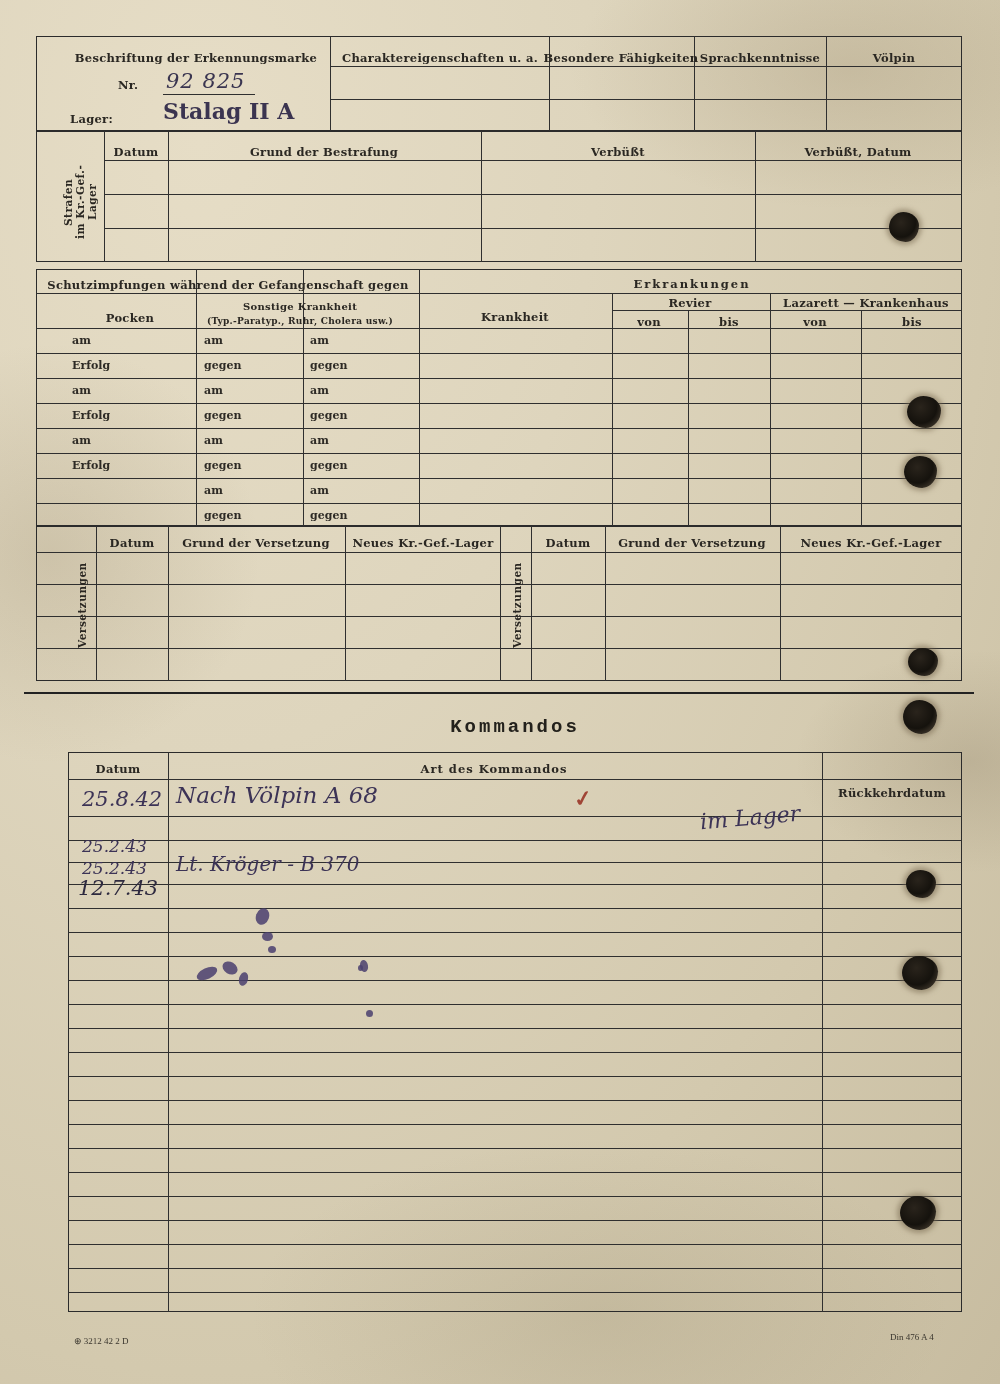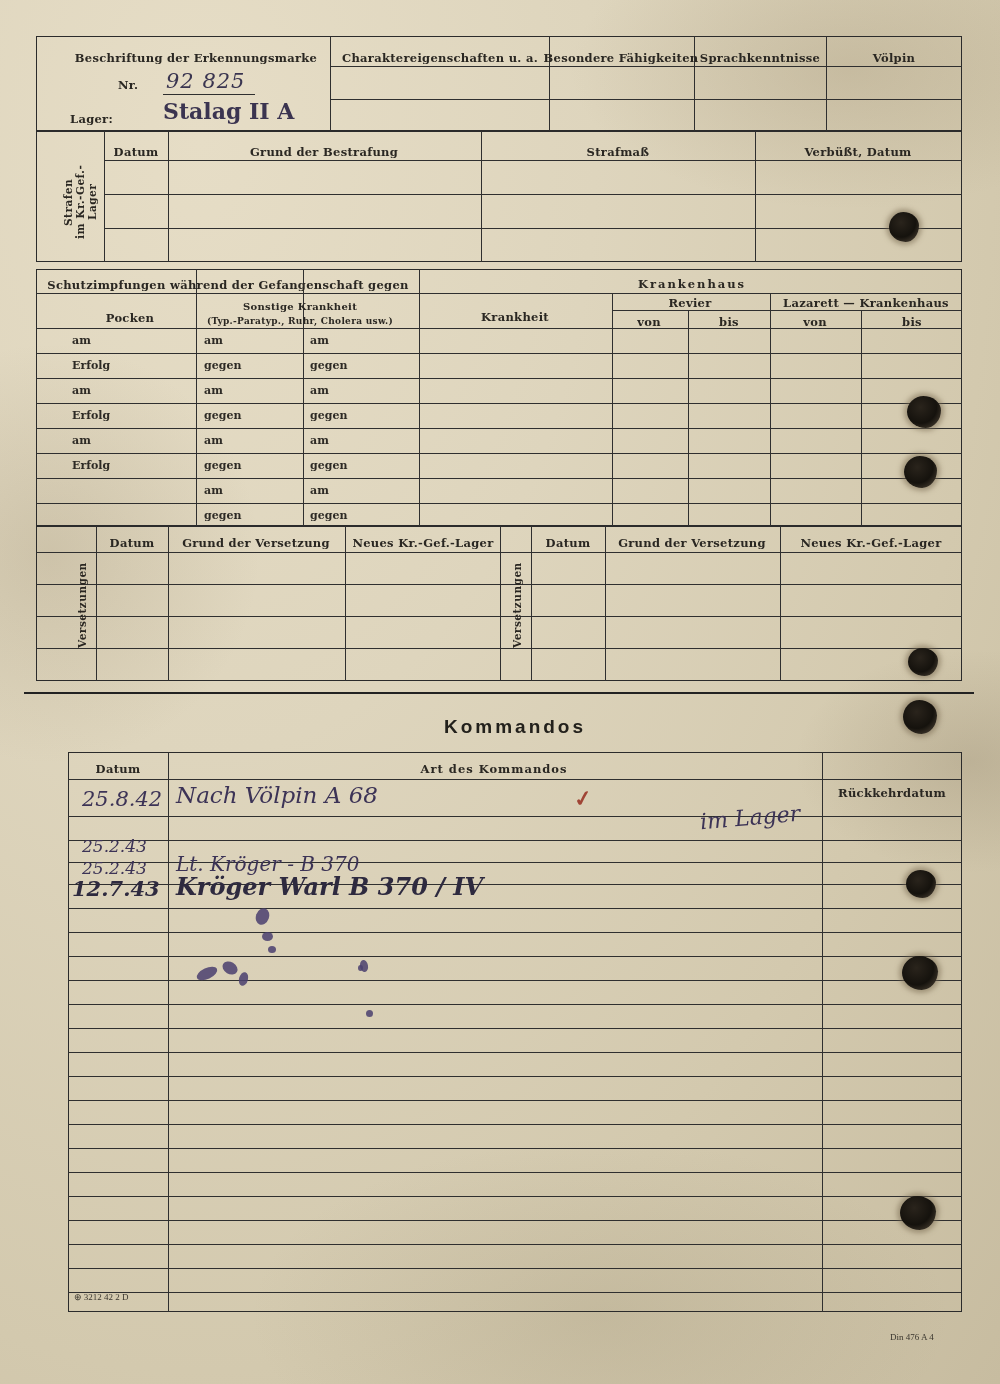--- a/index.html
+++ b/index.html
@@ -71,21 +71,21 @@
     position:absolute;
     font-family:"DejaVu Serif", serif;
     font-style:italic;
     color:#3a3550;
     white-space:nowrap;
   }
   .hand.ink{color:#3c3356;}
   .hand.dark{color:#2e2a3f;}
   .kom-title{
     position:absolute;
-    font-family:Liberation Sans, sans-serif;
+    font-family:Liberation Mono, monospace;
     font-weight:700;
     font-size:19px;
     letter-spacing:3px;
     color:#23211c;
     transform:translateX(-50%);
   }
   .hole{
     position:absolute;
     border-radius:50%;
     background:radial-gradient(circle at 40% 35%, #2a241c 0%, #15120d 55%, #3b3328 80%, rgba(150,135,105,0) 100%);
@@ -136,38 +136,38 @@
   <div class="vline" style="left:481px;top:131px;height:131px;"></div>
   <div class="vline" style="left:755px;top:131px;height:131px;"></div>
   <div class="hline" style="left:104px;top:160px;width:858px;"></div>
   <div class="hline" style="left:104px;top:194px;width:858px;"></div>
   <div class="hline" style="left:104px;top:228px;width:858px;"></div>
 
   <div class="vert" style="left:62px;top:152px;width:20px;height:100px;">Strafen<br>im Kr.-Gef.-Lager</div>
 
   <div class="lbl frak c" style="left:136px;top:145px;">Datum</div>
   <div class="lbl frak c" style="left:324px;top:145px;">Grund der Bestrafung</div>
-  <div class="lbl frak c" style="left:618px;top:145px;">Strafmaß</div>
+  <div class="lbl frak c" style="left:618px;top:145px;">Verbüßt</div>
   <div class="lbl frak c" style="left:858px;top:145px;">Verbüßt, Datum</div>
 
   <div class="frame" style="left:36px;top:269px;width:926px;height:257px;"></div>
   <div class="hline" style="left:36px;top:293px;width:926px;"></div>
   <div class="hline" style="left:36px;top:328px;width:926px;"></div>
 
   <div class="vline" style="left:196px;top:269px;height:257px;"></div>
   <div class="vline" style="left:303px;top:269px;height:257px;"></div>
   <div class="vline" style="left:419px;top:269px;height:257px;"></div>
   <div class="vline" style="left:612px;top:293px;height:233px;"></div>
   <div class="vline" style="left:688px;top:310px;height:216px;"></div>
   <div class="vline" style="left:770px;top:293px;height:233px;"></div>
   <div class="vline" style="left:861px;top:310px;height:216px;"></div>
   <div class="hline" style="left:612px;top:310px;width:350px;"></div>
 
   <div class="lbl frak c" style="left:228px;top:278px;">Schutzimpfungen während der Gefangenschaft gegen</div>
-  <div class="lbl frak c" style="left:692px;top:277px;letter-spacing:2px;">Krankenhaus</div>
+  <div class="lbl frak c" style="left:692px;top:277px;letter-spacing:2px;">Erkrankungen</div>
 
   <div class="lbl frak c" style="left:130px;top:311px;">Pocken</div>
   <div class="lbl frak c small" style="left:300px;top:301px;">Sonstige Krankheit</div>
   <div class="lbl frak c tiny" style="left:300px;top:316px;">(Typ.-Paratyp., Ruhr, Cholera usw.)</div>
 
   <div class="lbl frak c" style="left:515px;top:310px;">Krankheit</div>
   <div class="lbl frak c" style="left:690px;top:296px;">Revier</div>
   <div class="lbl frak c" style="left:866px;top:296px;">Lazarett — Krankenhaus</div>
   <div class="lbl frak c" style="left:649px;top:315px;">von</div>
   <div class="lbl frak c" style="left:729px;top:315px;">bis</div>
@@ -270,34 +270,33 @@
   <div class="hand ink" style="left:176px;top:782px;font-size:23px;">Nach Völpin  A 68</div>
   <div class="checkmark" style="left:574px;top:786px;">✓</div>
 
   <div class="hand ink" style="left:82px;top:836px;font-size:17px;">25.2.43</div>
 
   <div class="hand ink" style="left:700px;top:805px;font-size:22px;transform:rotate(-5deg);">im Lager</div>
 
   <div class="hand ink" style="left:82px;top:858px;font-size:17px;">25.2.43</div>
   <div class="hand ink" style="left:176px;top:852px;font-size:20px;">Lt. Kröger - B 370</div>
 
-  <div class="hand dark" style="left:72px;top:876px;font-size:21px;font-weight:700;">12.7.43</div>
-  <div class="hand dark" style="left:176px;top:872px;font-size:24px;font-weight:700;">Kröger Warl B 370 / IV</div>
+  <div class="hand dark" style="left:78px;top:876px;font-size:21px;font-weight:400;">12.7.43</div>
 
   <div class="blot" style="left:256px;top:908px;width:13px;height:17px;transform:rotate(20deg);"></div>
   <div class="blot" style="left:262px;top:932px;width:11px;height:9px;"></div>
   <div class="blot" style="left:268px;top:946px;width:8px;height:7px;"></div>
   <div class="blot" style="left:196px;top:968px;width:22px;height:11px;transform:rotate(-25deg);"></div>
   <div class="blot" style="left:222px;top:962px;width:16px;height:12px;transform:rotate(30deg);"></div>
   <div class="blot" style="left:239px;top:972px;width:9px;height:14px;transform:rotate(15deg);"></div>
   <div class="blot" style="left:360px;top:960px;width:8px;height:12px;transform:rotate(-10deg);"></div>
   <div class="blot" style="left:366px;top:1010px;width:7px;height:7px;"></div>
   <div class="blot" style="left:358px;top:965px;width:5px;height:6px;"></div>
 
-  <div class="footer-l" style="left:74px;top:1292px;text-align:right;">⊕ 3212 42 2 D</div>
+  <div class="footer-l" style="left:74px;top:1336px;text-align:right;">⊕ 3212 42 2 D</div>
   <div class="footer-r" style="left:890px;top:1332px;">Din 476 A 4</div>
 
   <div class="hole rag" style="left:889px;top:212px;width:30px;height:30px;"></div>
   <div class="hole rag" style="left:907px;top:396px;width:34px;height:32px;"></div>
   <div class="hole rag" style="left:904px;top:456px;width:33px;height:32px;"></div>
   <div class="hole rag" style="left:908px;top:648px;width:30px;height:28px;"></div>
   <div class="hole rag" style="left:903px;top:700px;width:34px;height:34px;"></div>
   <div class="hole rag" style="left:906px;top:870px;width:30px;height:28px;"></div>
   <div class="hole rag" style="left:902px;top:956px;width:36px;height:34px;"></div>
   <div class="hole rag" style="left:900px;top:1196px;width:36px;height:34px;"></div>

